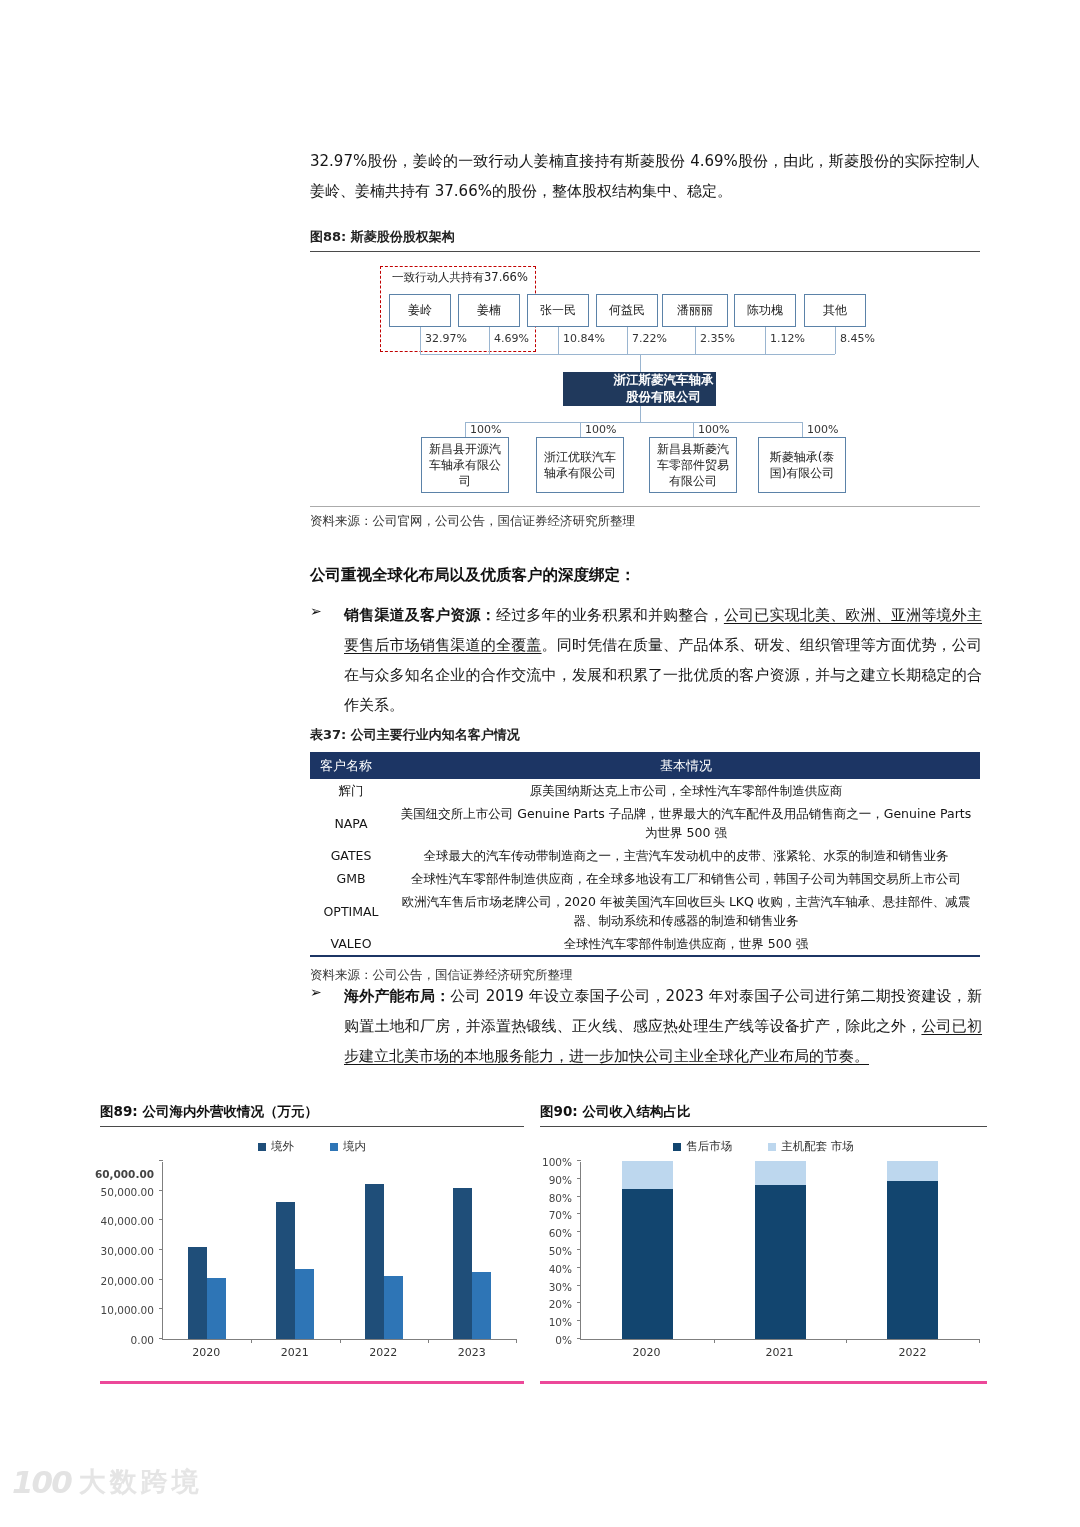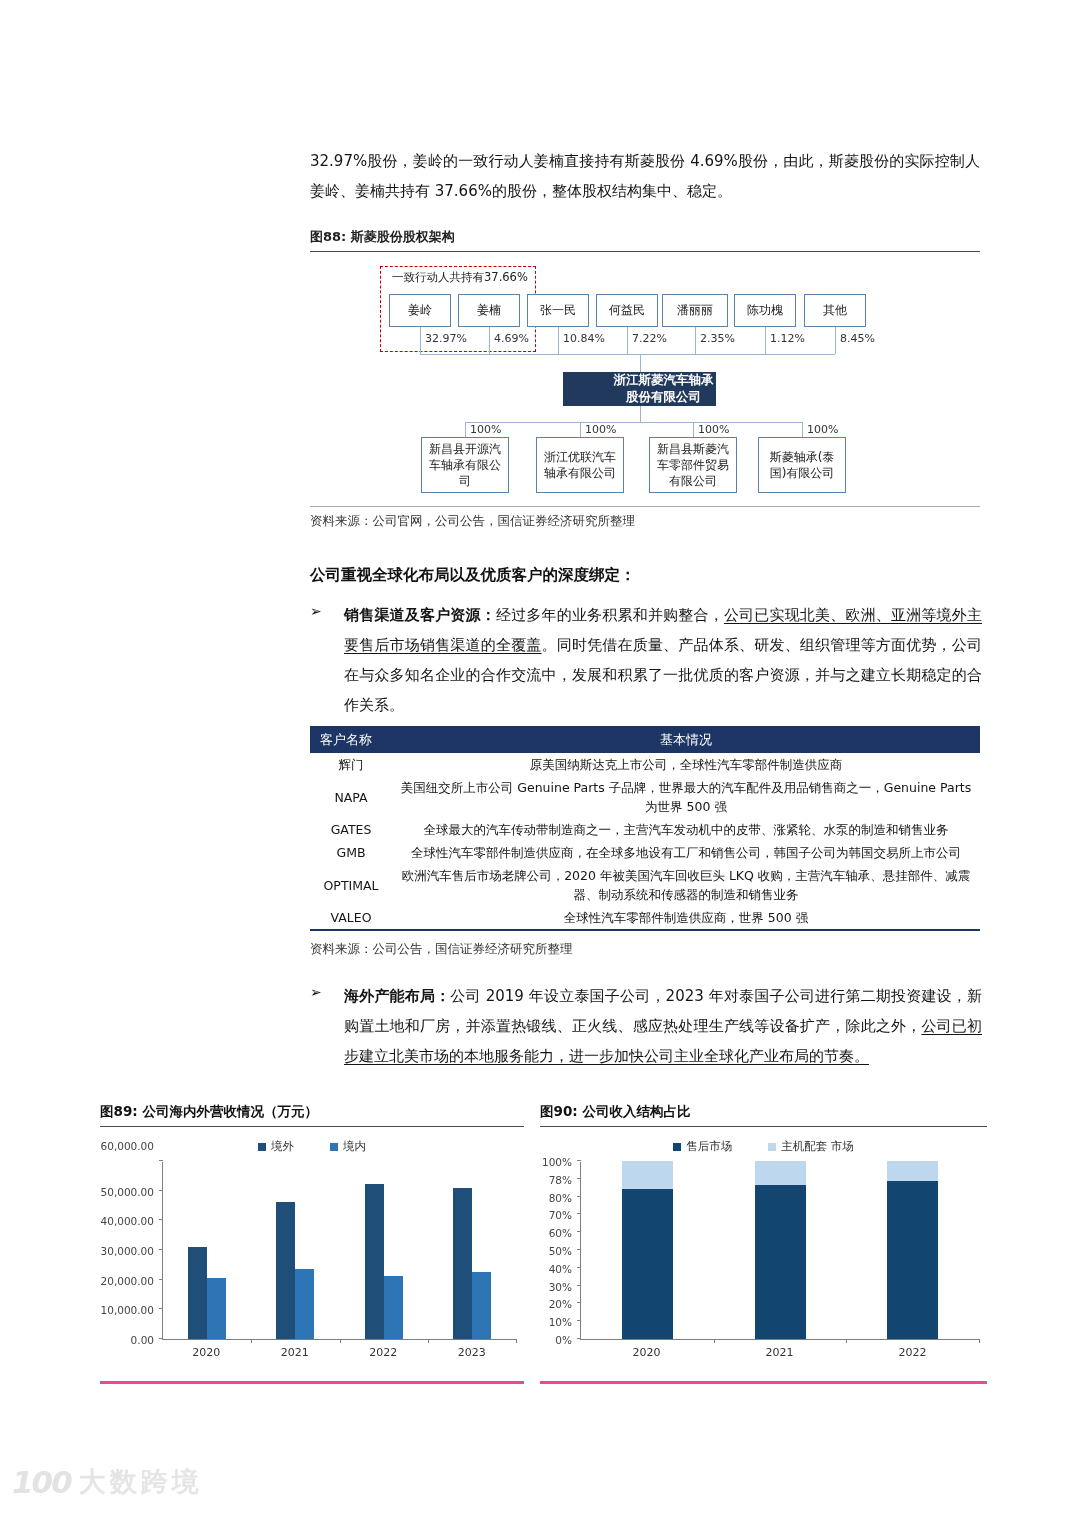--- a/index.html
+++ b/index.html
@@ -135,20 +135,21 @@
   </section>
 
   <h2 class="abs heading">公司重视全球化布局以及优质客户的深度绑定：</h2>
 
   <div class="abs bullet bullet1">
     <span class="marker">➢</span>
     <p><b>销售渠道及客户资源：</b><span>经过多年的业务积累和并购整合，</span><u>公司已实现北美、欧洲、亚洲等境外主要售后市场销售渠道的全覆盖</u><span>。同时凭借在质量、产品体系、研发、组织管理等方面优势，公司在与众多知名企业的合作交流中，发展和积累了一批优质的客户资源，并与之建立长期稳定的合作关系。</span></p>
   </div>
 
   <section class="abs table-block">
+    <div class="table-title">表37: 公司主要行业内知名客户情况</div>
     <table class="clients">
       <thead>
         <tr>
           <th class="col-name">客户名称</th>
           <th>基本情况</th>
         </tr>
       </thead>
       <tbody id="clients-tbody">
           <tr>
             <td class="name">辉门</td>
@@ -197,21 +198,21 @@
         </span>
       </div>
     <div class="chart-body">
       <div class="ylabels">
           <div class="ylab" style="bottom: -6px;">0.00</div>
           <div class="ylab" style="bottom: 23.6667px;">10,000.00</div>
           <div class="ylab" style="bottom: 53.3333px;">20,000.00</div>
           <div class="ylab" style="bottom: 83px;">30,000.00</div>
           <div class="ylab" style="bottom: 112.667px;">40,000.00</div>
           <div class="ylab" style="bottom: 142.333px;">50,000.00</div>
-          <div class="ylab" style="bottom: 188px;">60,000.00</div>
+          <div class="ylab" style="bottom: 160px; font-weight: bold;">60,000.00</div>
         </div>
       <div class="plot-col">
         <div class="plot">
             <div class="groups">
               <div class="group">
                 <div class="bar" style="width: 19px; background: rgb(31, 78, 121); height: 92.2633px;"></div>
                 <div class="bar" style="width: 19px; background: rgb(46, 117, 182); height: 60.8167px;"></div>
               </div>
               <div class="group">
                 <div class="bar" style="width: 19px; background: rgb(31, 78, 121); height: 137.06px;"></div>
@@ -264,21 +265,21 @@
       <div class="ylabels narrow">
           <div class="ylab" style="bottom: -6px;">0%</div>
           <div class="ylab" style="bottom: 11.8px;">10%</div>
           <div class="ylab" style="bottom: 29.6px;">20%</div>
           <div class="ylab" style="bottom: 47.4px;">30%</div>
           <div class="ylab" style="bottom: 65.2px;">40%</div>
           <div class="ylab" style="bottom: 83px;">50%</div>
           <div class="ylab" style="bottom: 100.8px;">60%</div>
           <div class="ylab" style="bottom: 118.6px;">70%</div>
           <div class="ylab" style="bottom: 136.4px;">80%</div>
-          <div class="ylab" style="bottom: 154.2px;">78%</div>
+          <div class="ylab" style="bottom: 154.2px;">90%</div>
           <div class="ylab" style="bottom: 172px;">100%</div>
         </div>
       <div class="plot-col">
         <div class="plot">
             <div class="groups">
               <div class="group">
                 <div class="stack" style="width: 51px; height: 178px;">
                   <div style="height: 28.48px; background: rgb(189, 215, 238);"></div>
                   <div style="height: 149.52px; background: rgb(18, 69, 111);"></div>
                 </div>

